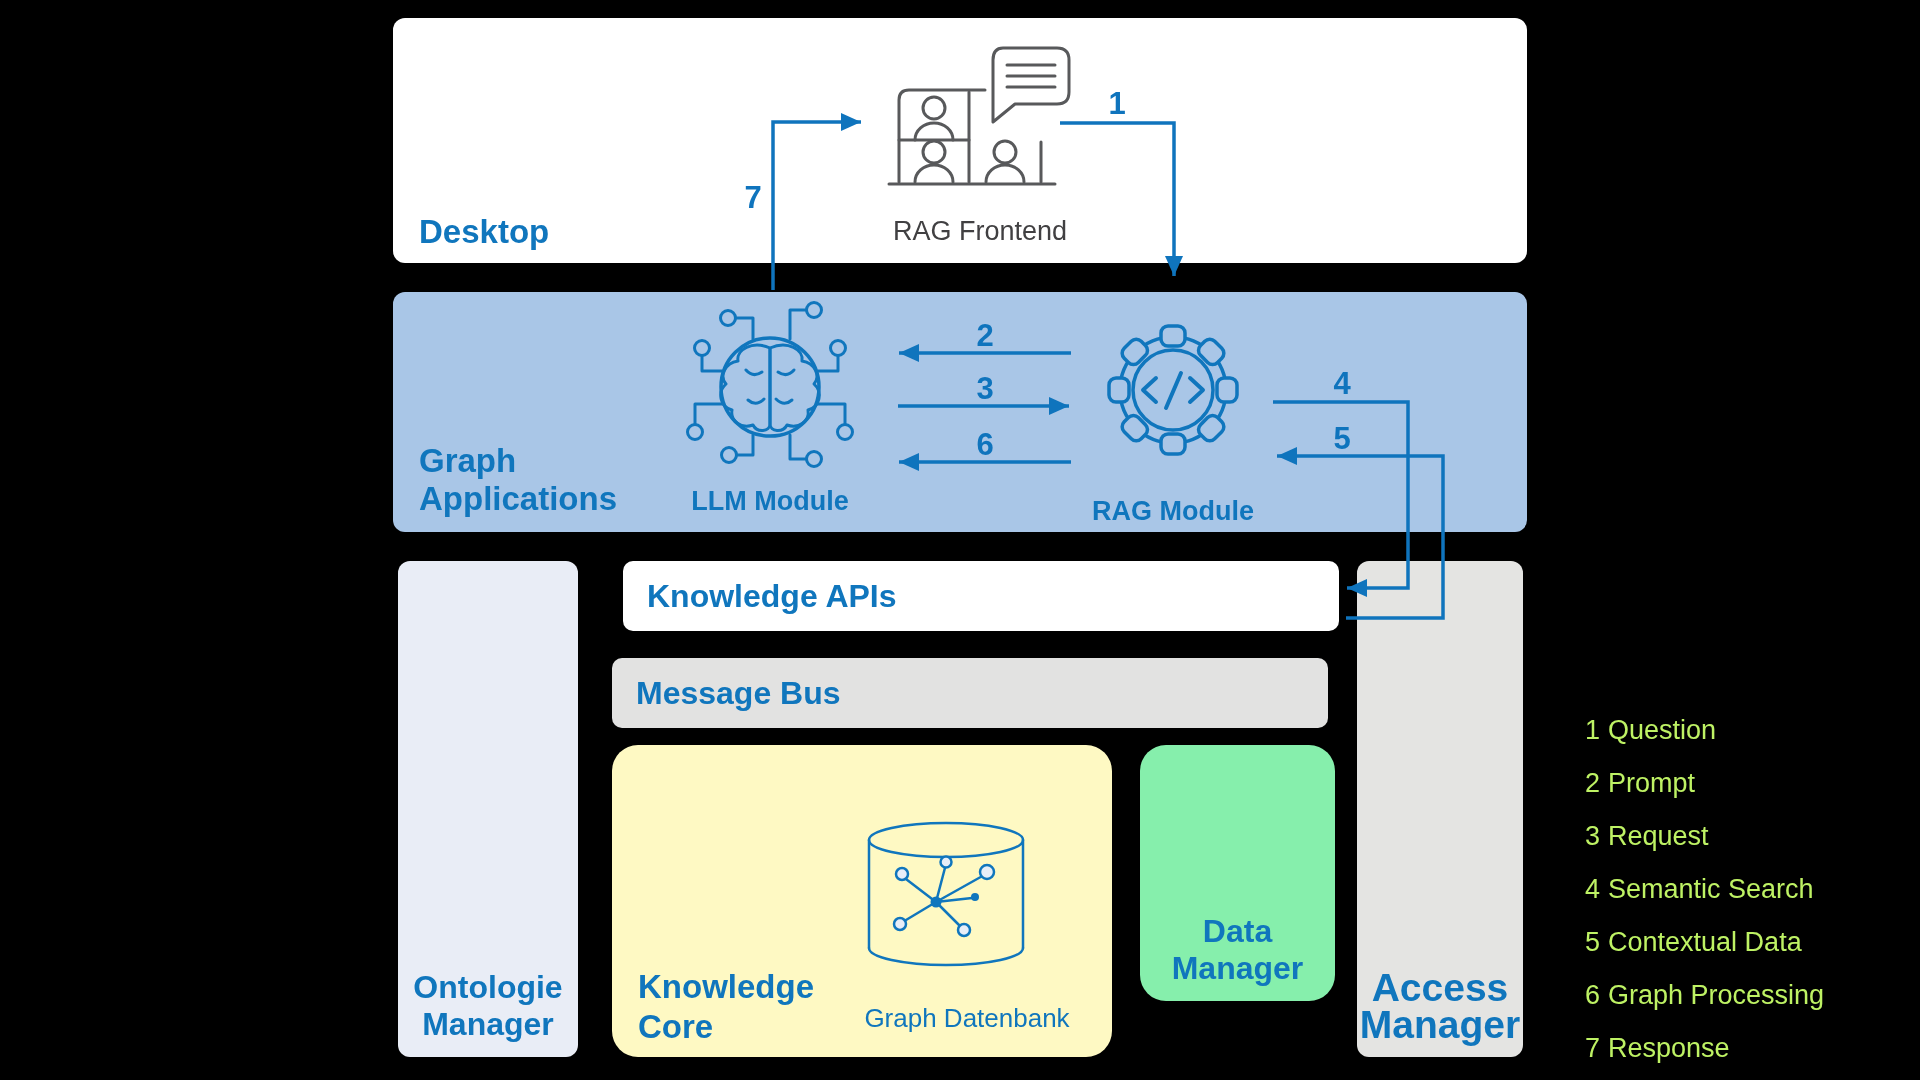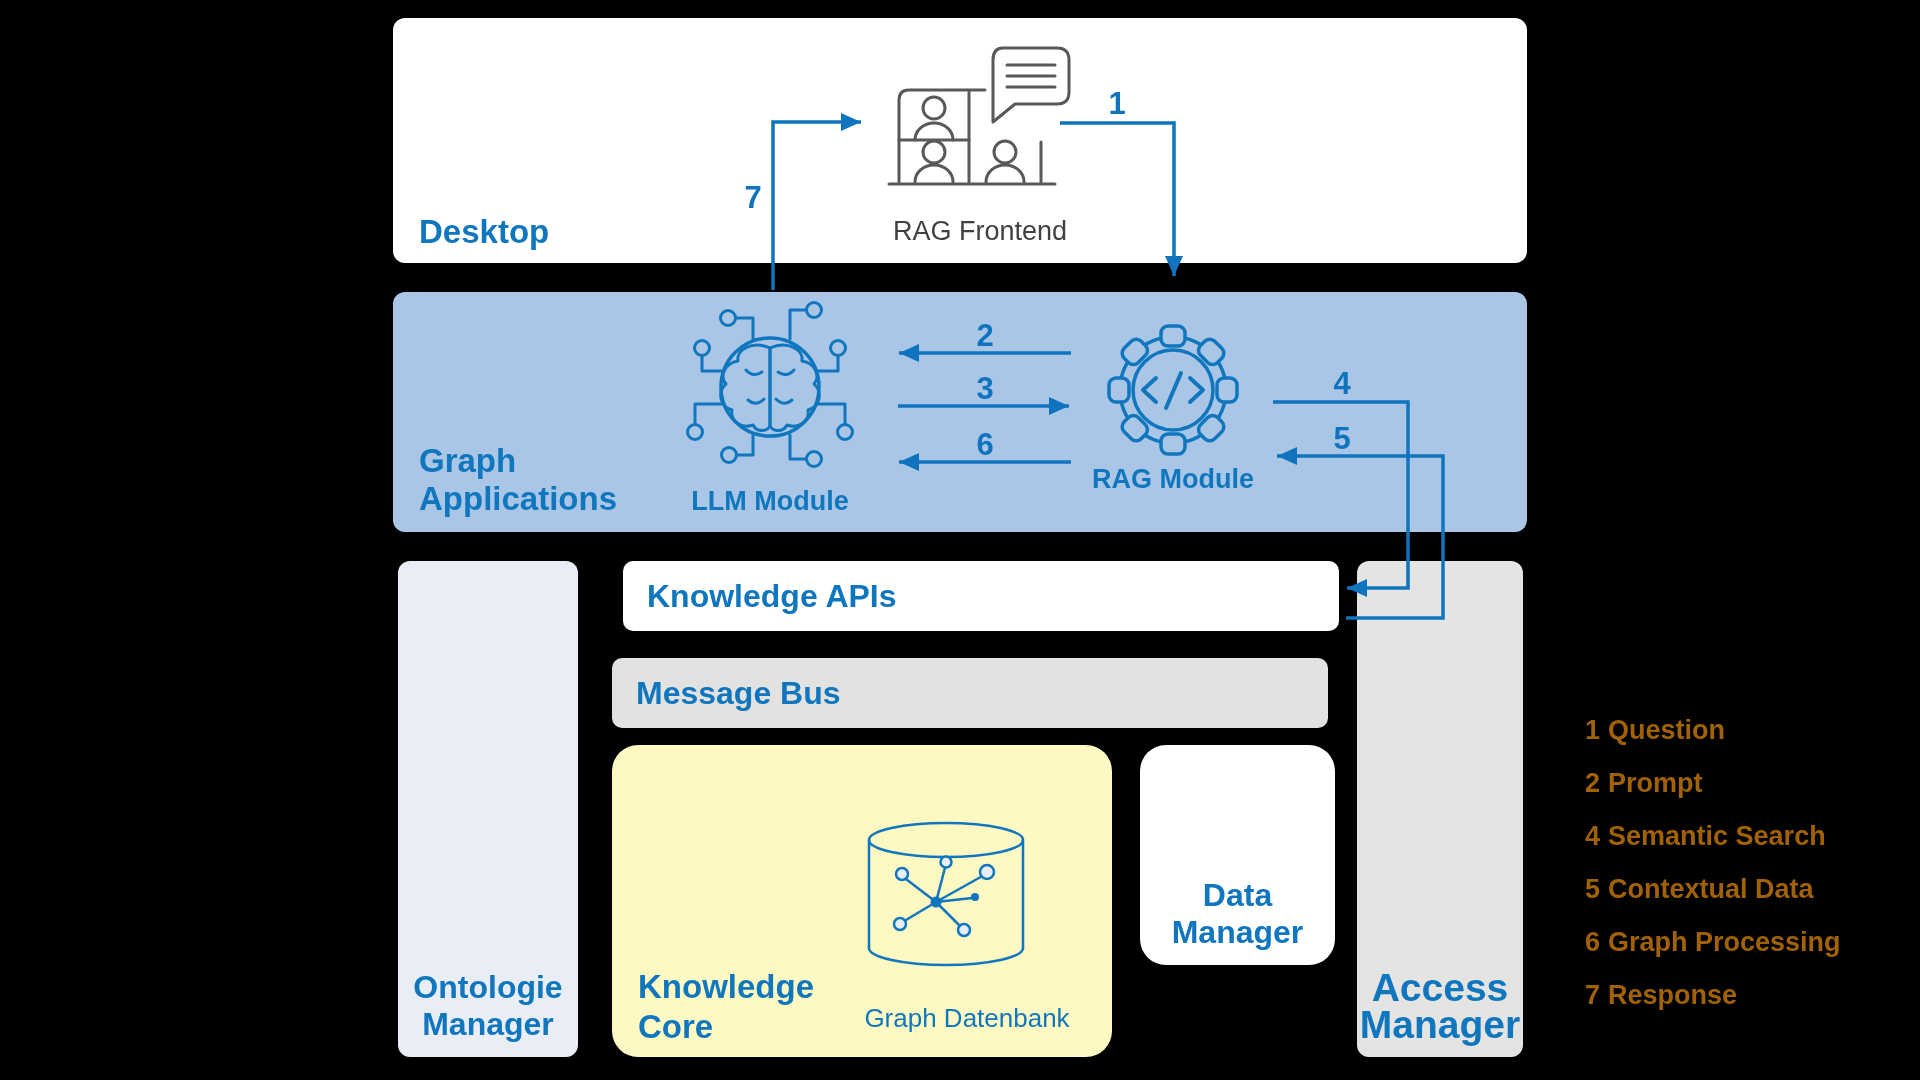--- a/index.html
+++ b/index.html
@@ -10,21 +10,21 @@
   .r24{border-radius:26px;}
   .r10{border-radius:10px;}
   .panel-title{position:absolute;font-weight:700;color:#1076bd;font-size:33px;line-height:38px;}
   .centered{text-align:center;left:0;right:0;}
   .bar-label{position:absolute;left:24px;top:50%;transform:translateY(-50%);font-weight:700;color:#1076bd;font-size:32px;}
   .module-label{position:absolute;color:#1076bd;font-size:27px;font-weight:700;text-align:center;}
   .arrow-num{position:absolute;color:#0f74bd;font-size:31px;font-weight:600;text-align:center;width:40px;}
   .frontend-label{position:absolute;color:#414042;font-size:27px;font-weight:400;text-align:center;}
   .db-label{position:absolute;color:#1076bd;font-size:26px;font-weight:500;text-align:center;margin-left:21px;}
   .legend{position:absolute;left:1585px;top:712px;display:flex;flex-direction:column;gap:17px;}
-  .legend-row{color:#a16207;font-size:27px;font-weight:700;line-height:36px;white-space:nowrap;}
+  .legend-row{color:#bef264;font-size:27px;font-weight:400;line-height:36px;white-space:nowrap;}
   .legend-row .num{margin-right:8px;}
   svg{display:block;}
   #overlay{position:absolute;left:0;top:0;pointer-events:none;}
 </style>
 </head>
 <body>
 
 <div id="canvas">
 
   <div class="box r20" style="left:393px;top:18px;width:1134px;height:245px;background:#ffffff;">
@@ -54,21 +54,21 @@
   </div>
 
   <div class="box r24" style="left:612px;top:745px;width:500px;height:312px;background:#fef9c3;">
     <div class="panel-title" style="left:26px;bottom:10px;line-height:40px;">
       <div>Knowledge</div>
       <div>Core</div>
     </div>
     <div class="db-label" style="left:224px;top:258px;width:220px;">Graph Datenbank</div>
   </div>
 
-  <div class="box r24" style="left:1140px;top:745px;width:195px;height:220px;background:#ffffff;">
+  <div class="box r24" style="left:1140px;top:745px;width:195px;height:256px;background:#86efac;">
     <div class="panel-title centered" style="bottom:14px;line-height:37px;font-size:32px;">
       <div>Data</div>
       <div>Manager</div>
     </div>
   </div>
 
   <div class="box r20" style="left:1357px;top:561px;width:166px;height:496px;background:#e4e4e2;">
     <div class="panel-title centered" style="bottom:14px;line-height:37px;font-size:39px;">
       <div>Access</div>
       <div>Manager</div>
@@ -172,32 +172,33 @@
       <polyline points="1273,402 1408,402 1408,588 1347,588" marker-end="url(#ah)"></polyline>
       <polyline points="1346,618 1443,618 1443,456 1277,456" marker-end="url(#ah)"></polyline>
       <polyline points="1071,462 899,462" marker-end="url(#ah)"></polyline>
       <polyline points="773,290 773,122 861,122" marker-end="url(#ah)"></polyline>
     </g>
   </svg>
 
   <div class="frontend-label" style="left:880px;top:216px;width:200px;">RAG Frontend</div>
 
   <div class="module-label" style="left:670px;top:486px;width:200px;">LLM Module</div>
-  <div class="module-label" style="left:1073px;top:464px;width:200px;">RAG Module</div>
+  <div class="module-label" style="left:1073px;top:496px;width:200px;">RAG Module</div>
 
   <div class="arrow-num" style="left:1097px;top:86px;">1</div>
   <div class="arrow-num" style="left:965px;top:318px;">2</div>
   <div class="arrow-num" style="left:965px;top:371px;">3</div>
   <div class="arrow-num" style="left:1322px;top:366px;">4</div>
   <div class="arrow-num" style="left:1322px;top:421px;">5</div>
   <div class="arrow-num" style="left:965px;top:427px;">6</div>
   <div class="arrow-num" style="left:733px;top:180px;">7</div>
 
   <div class="legend">
     <div class="legend-row"><span class="num">1</span><span>Question</span></div>
     <div class="legend-row"><span class="num">2</span><span>Prompt</span></div>
+    <div class="legend-row"><span class="num">3</span><span>Request</span></div>
     <div class="legend-row"><span class="num">4</span><span>Semantic Search</span></div>
     <div class="legend-row"><span class="num">5</span><span>Contextual Data</span></div>
     <div class="legend-row"><span class="num">6</span><span>Graph Processing</span></div>
     <div class="legend-row"><span class="num">7</span><span>Response</span></div>
   </div>
 
 </div>
 
 </body></html>

